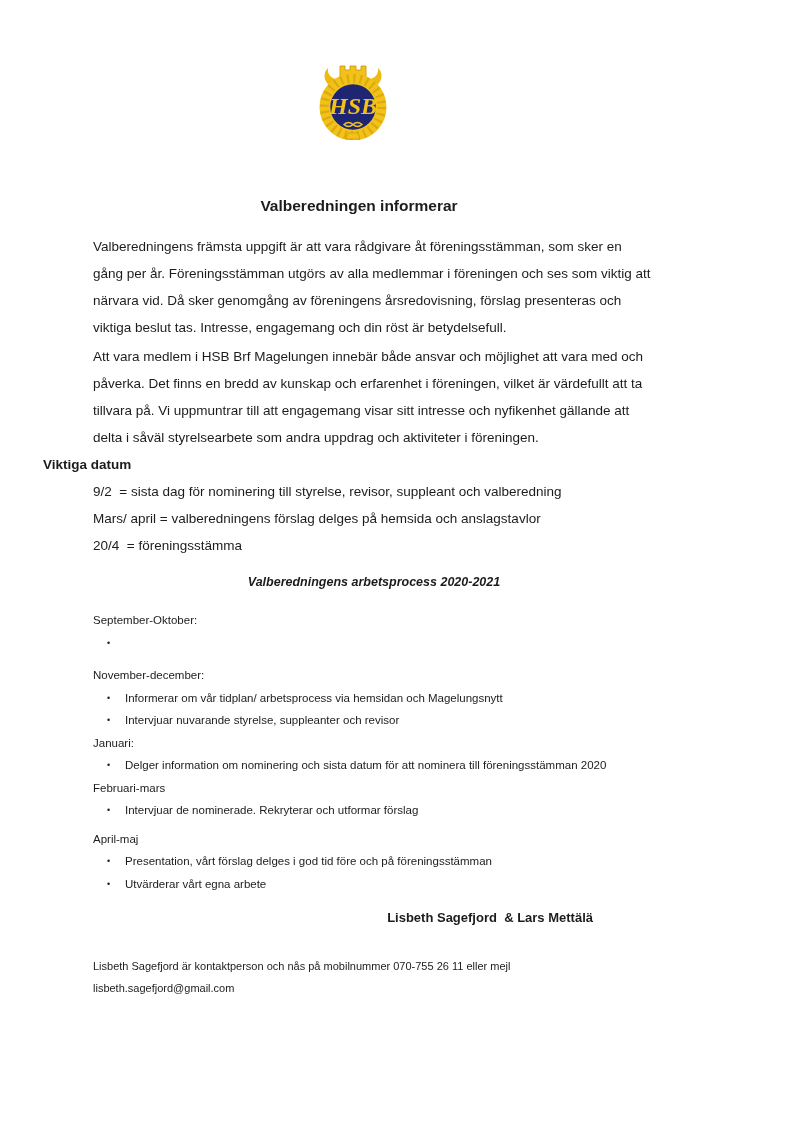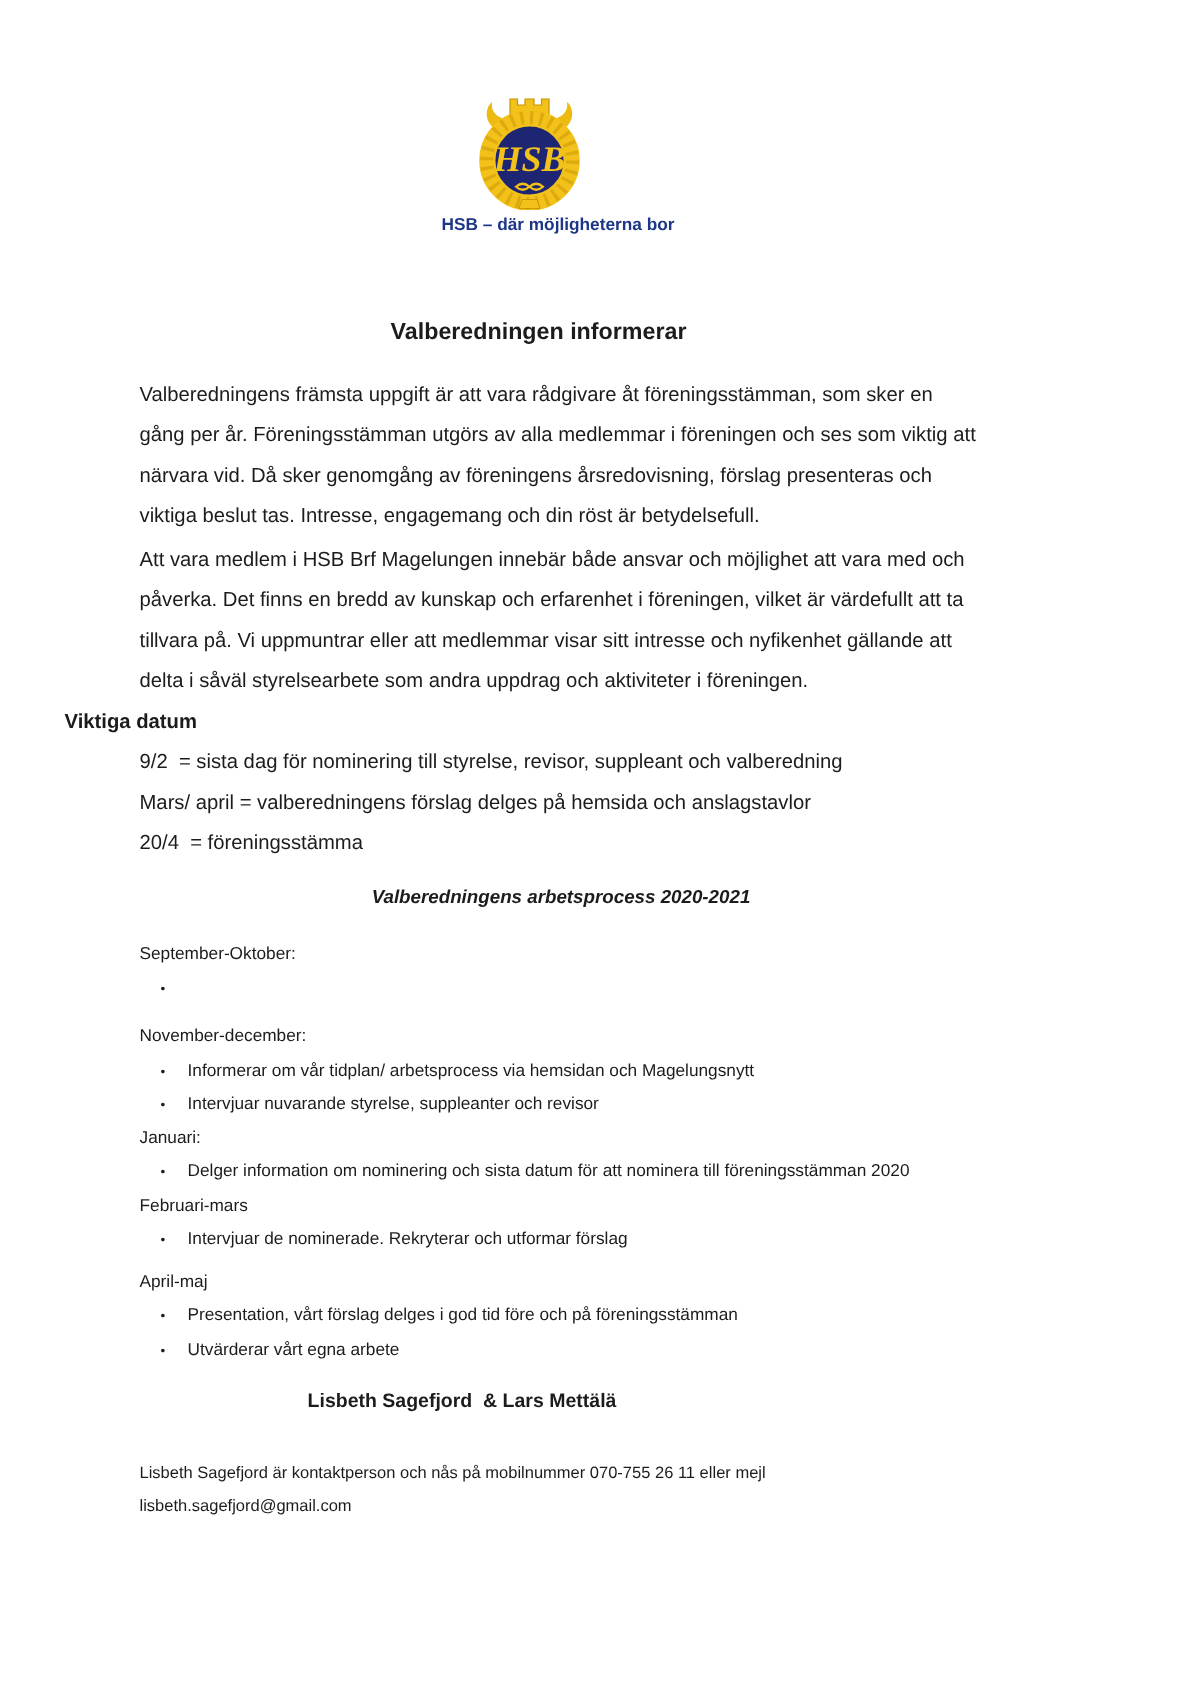--- a/index.html
+++ b/index.html
@@ -65,21 +65,21 @@
     width: 18px; flex: 0 0 18px;
     font-size: 9px; line-height: 22.5px;
     color: #1c1c1c;
   }
   .bullet-text { white-space: pre; }
   .signature {
     margin-top: 14px;
     font-weight: bold;
     font-size: 13px;
     line-height: 18px;
-    text-align: center;
+    text-align: right;
     position: relative; left: -70px;
     white-space: pre;
   }
   .contact { margin-top: 28px; }
   .contact-line {
     font-size: 11px;
     line-height: 22px;
     white-space: pre;
   }
 </style>
@@ -100,36 +100,35 @@
       <circle cx="39" cy="45" r="28.5" fill="none" stroke="#C89400" stroke-width="9" stroke-dasharray="2.2 4.2" opacity="0.5"></circle>
 
       <path d="M34,71 h10 l2,6 h-14 z" fill="#F2C21B" stroke="#C89400" stroke-width="0.6"></path>
 
       <circle cx="39" cy="45" r="23.5" fill="#1E2674" stroke="#F2C21B" stroke-width="1.6"></circle>
 
       <text x="39" y="52" text-anchor="middle" font-family="Liberation Serif, serif" font-style="italic" font-weight="bold" font-size="24" fill="#F2C21B">HSB</text>
 
       <path d="M30,62.5 q4.5,-4 9,0 q-4.5,4 -9,0 z M39,62.5 q4.5,-4 9,0 q-4.5,4 -9,0 z" fill="none" stroke="#F2C21B" stroke-width="1.5"></path>
     </svg>
-    <div class="tagline">HSB – där möjligheterna bor</div>
   </div>
 
   <div class="doc-title">Valberedningen informerar</div>
 
   <div class="para">
     <div class="line">Valberedningens främsta uppgift är att vara rådgivare åt föreningsstämman, som sker en</div>
     <div class="line">gång per år. Föreningsstämman utgörs av alla medlemmar i föreningen och ses som viktig att</div>
     <div class="line">närvara vid. Då sker genomgång av föreningens årsredovisning, förslag presenteras och</div>
     <div class="line">viktiga beslut tas. Intresse, engagemang och din röst är betydelsefull.</div>
   </div>
 
   <div class="para second">
     <div class="line">Att vara medlem i HSB Brf Magelungen innebär både ansvar och möjlighet att vara med och</div>
     <div class="line">påverka. Det finns en bredd av kunskap och erfarenhet i föreningen, vilket är värdefullt att ta</div>
-    <div class="line">tillvara på. Vi uppmuntrar eller att medlemmar visar sitt intresse och nyfikenhet gällande att</div>
+    <div class="line">tillvara på. Vi uppmuntrar till att engagemang visar sitt intresse och nyfikenhet gällande att</div>
     <div class="line">delta i såväl styrelsearbete som andra uppdrag och aktiviteter i föreningen.</div>
   </div>
 
   <div>
     <div class="dates-heading">Viktiga datum</div>
     <div class="line">9/2  = sista dag för nominering till styrelse, revisor, suppleant och valberedning</div>
     <div class="line">Mars/ april = valberedningens förslag delges på hemsida och anslagstavlor</div>
     <div class="line">20/4  = föreningsstämma</div>
   </div>
 

